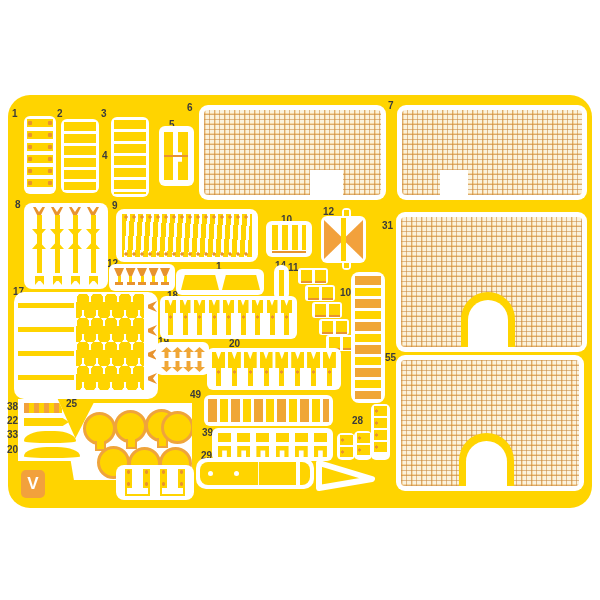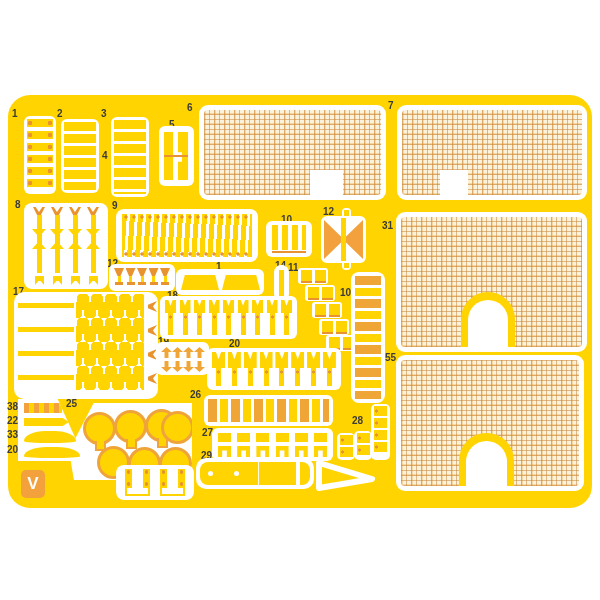--- a/index.html
+++ b/index.html
@@ -173,22 +173,22 @@
   <div class="lbl" style="left:332px;top:193px">10</div>
   <div class="lbl" style="left:5px;top:192px">17</div>
   <div class="lbl" style="left:159px;top:196px">18</div>
   <div class="lbl" style="left:150px;top:242px">19</div>
   <div class="lbl" style="left:221px;top:244px">20</div>
   <div class="lbl" style="left:-1px;top:307px">38</div>
   <div class="lbl" style="left:-1px;top:321px">22</div>
   <div class="lbl" style="left:-1px;top:335px">33</div>
   <div class="lbl" style="left:-1px;top:350px">20</div>
   <div class="lbl" style="left:58px;top:304px">25</div>
-  <div class="lbl" style="left:182px;top:295px">26</div>
-  <div class="lbl" style="left:194px;top:333px">27</div>
+  <div class="lbl" style="left:182px;top:295px">49</div>
+  <div class="lbl" style="left:194px;top:333px">39</div>
   <div class="lbl" style="left:344px;top:321px">28</div>
   <div class="lbl" style="left:193px;top:356px">29</div>
   <div class="lbl" style="left:300px;top:357px">30</div>
   <div class="lbl" style="left:374px;top:126px">31</div>
   <div class="lbl" style="left:377px;top:258px">55</div>
   <div class="lbl" style="left:97px;top:373px">33</div>
 
   <div class="wf" style="left:16px;top:21px;width:32px;height:78px">
     <div class="lrows"></div>
     <div class="dots" style="left:3px"></div>

